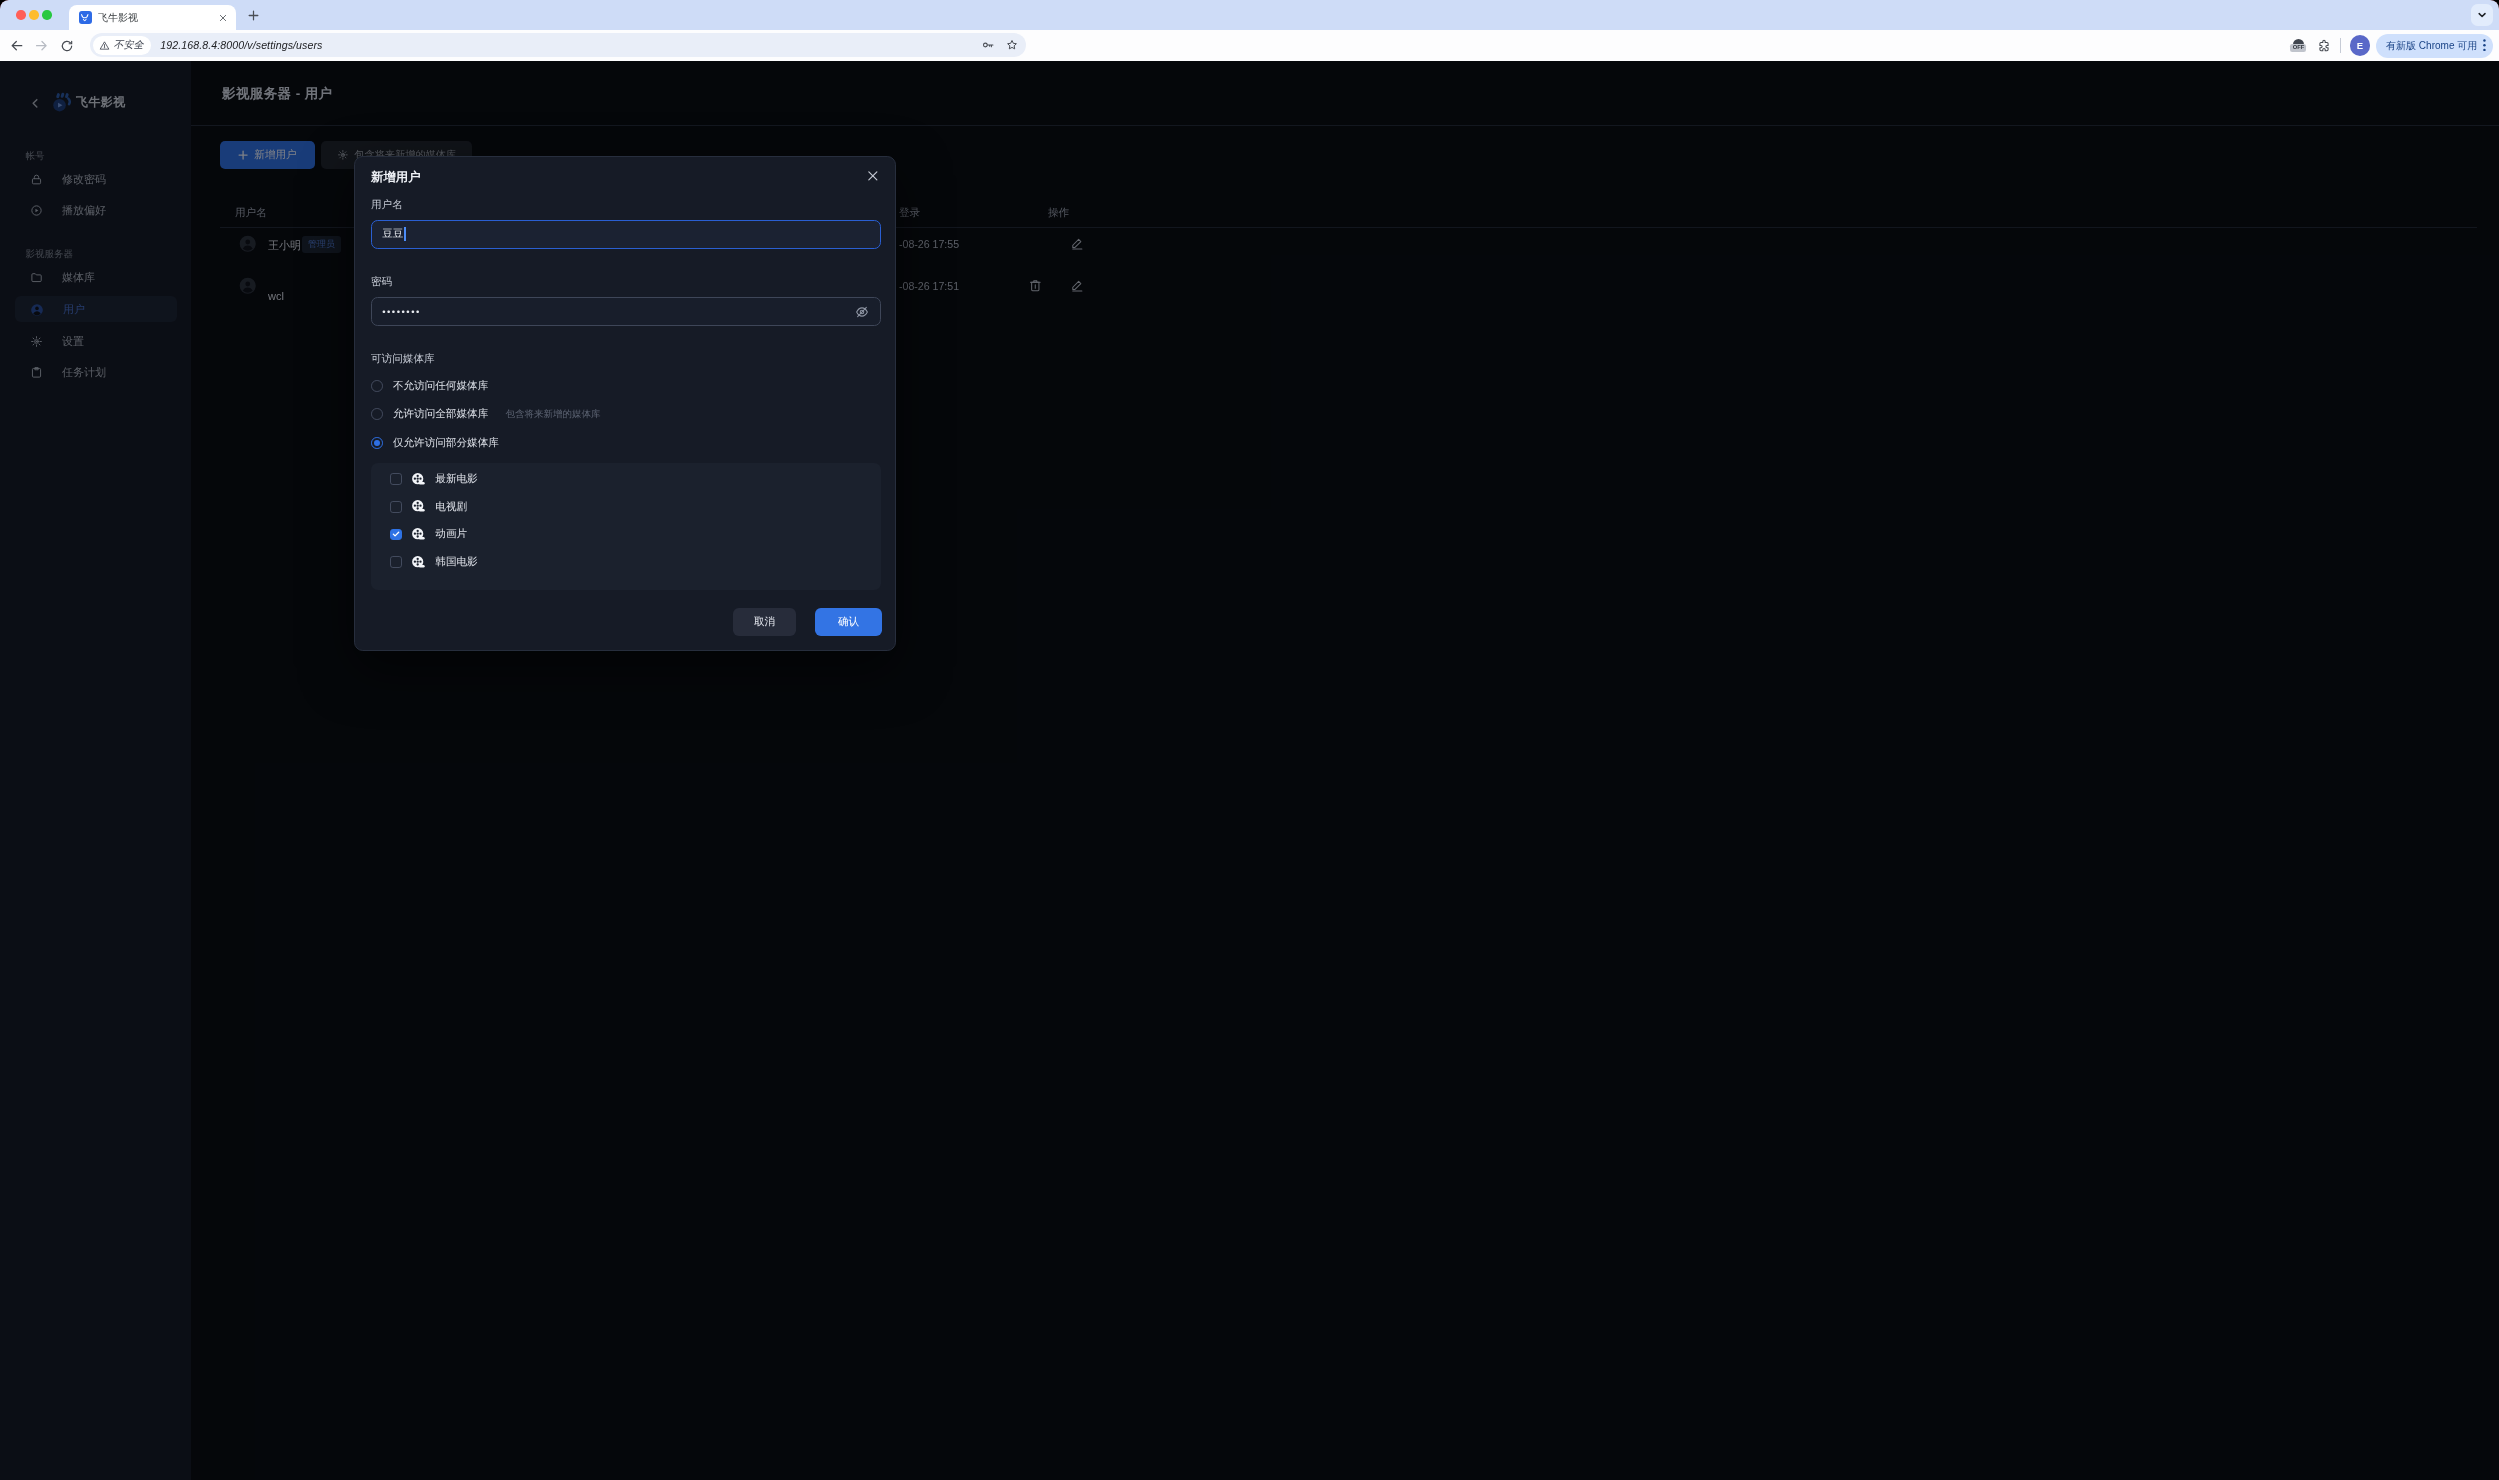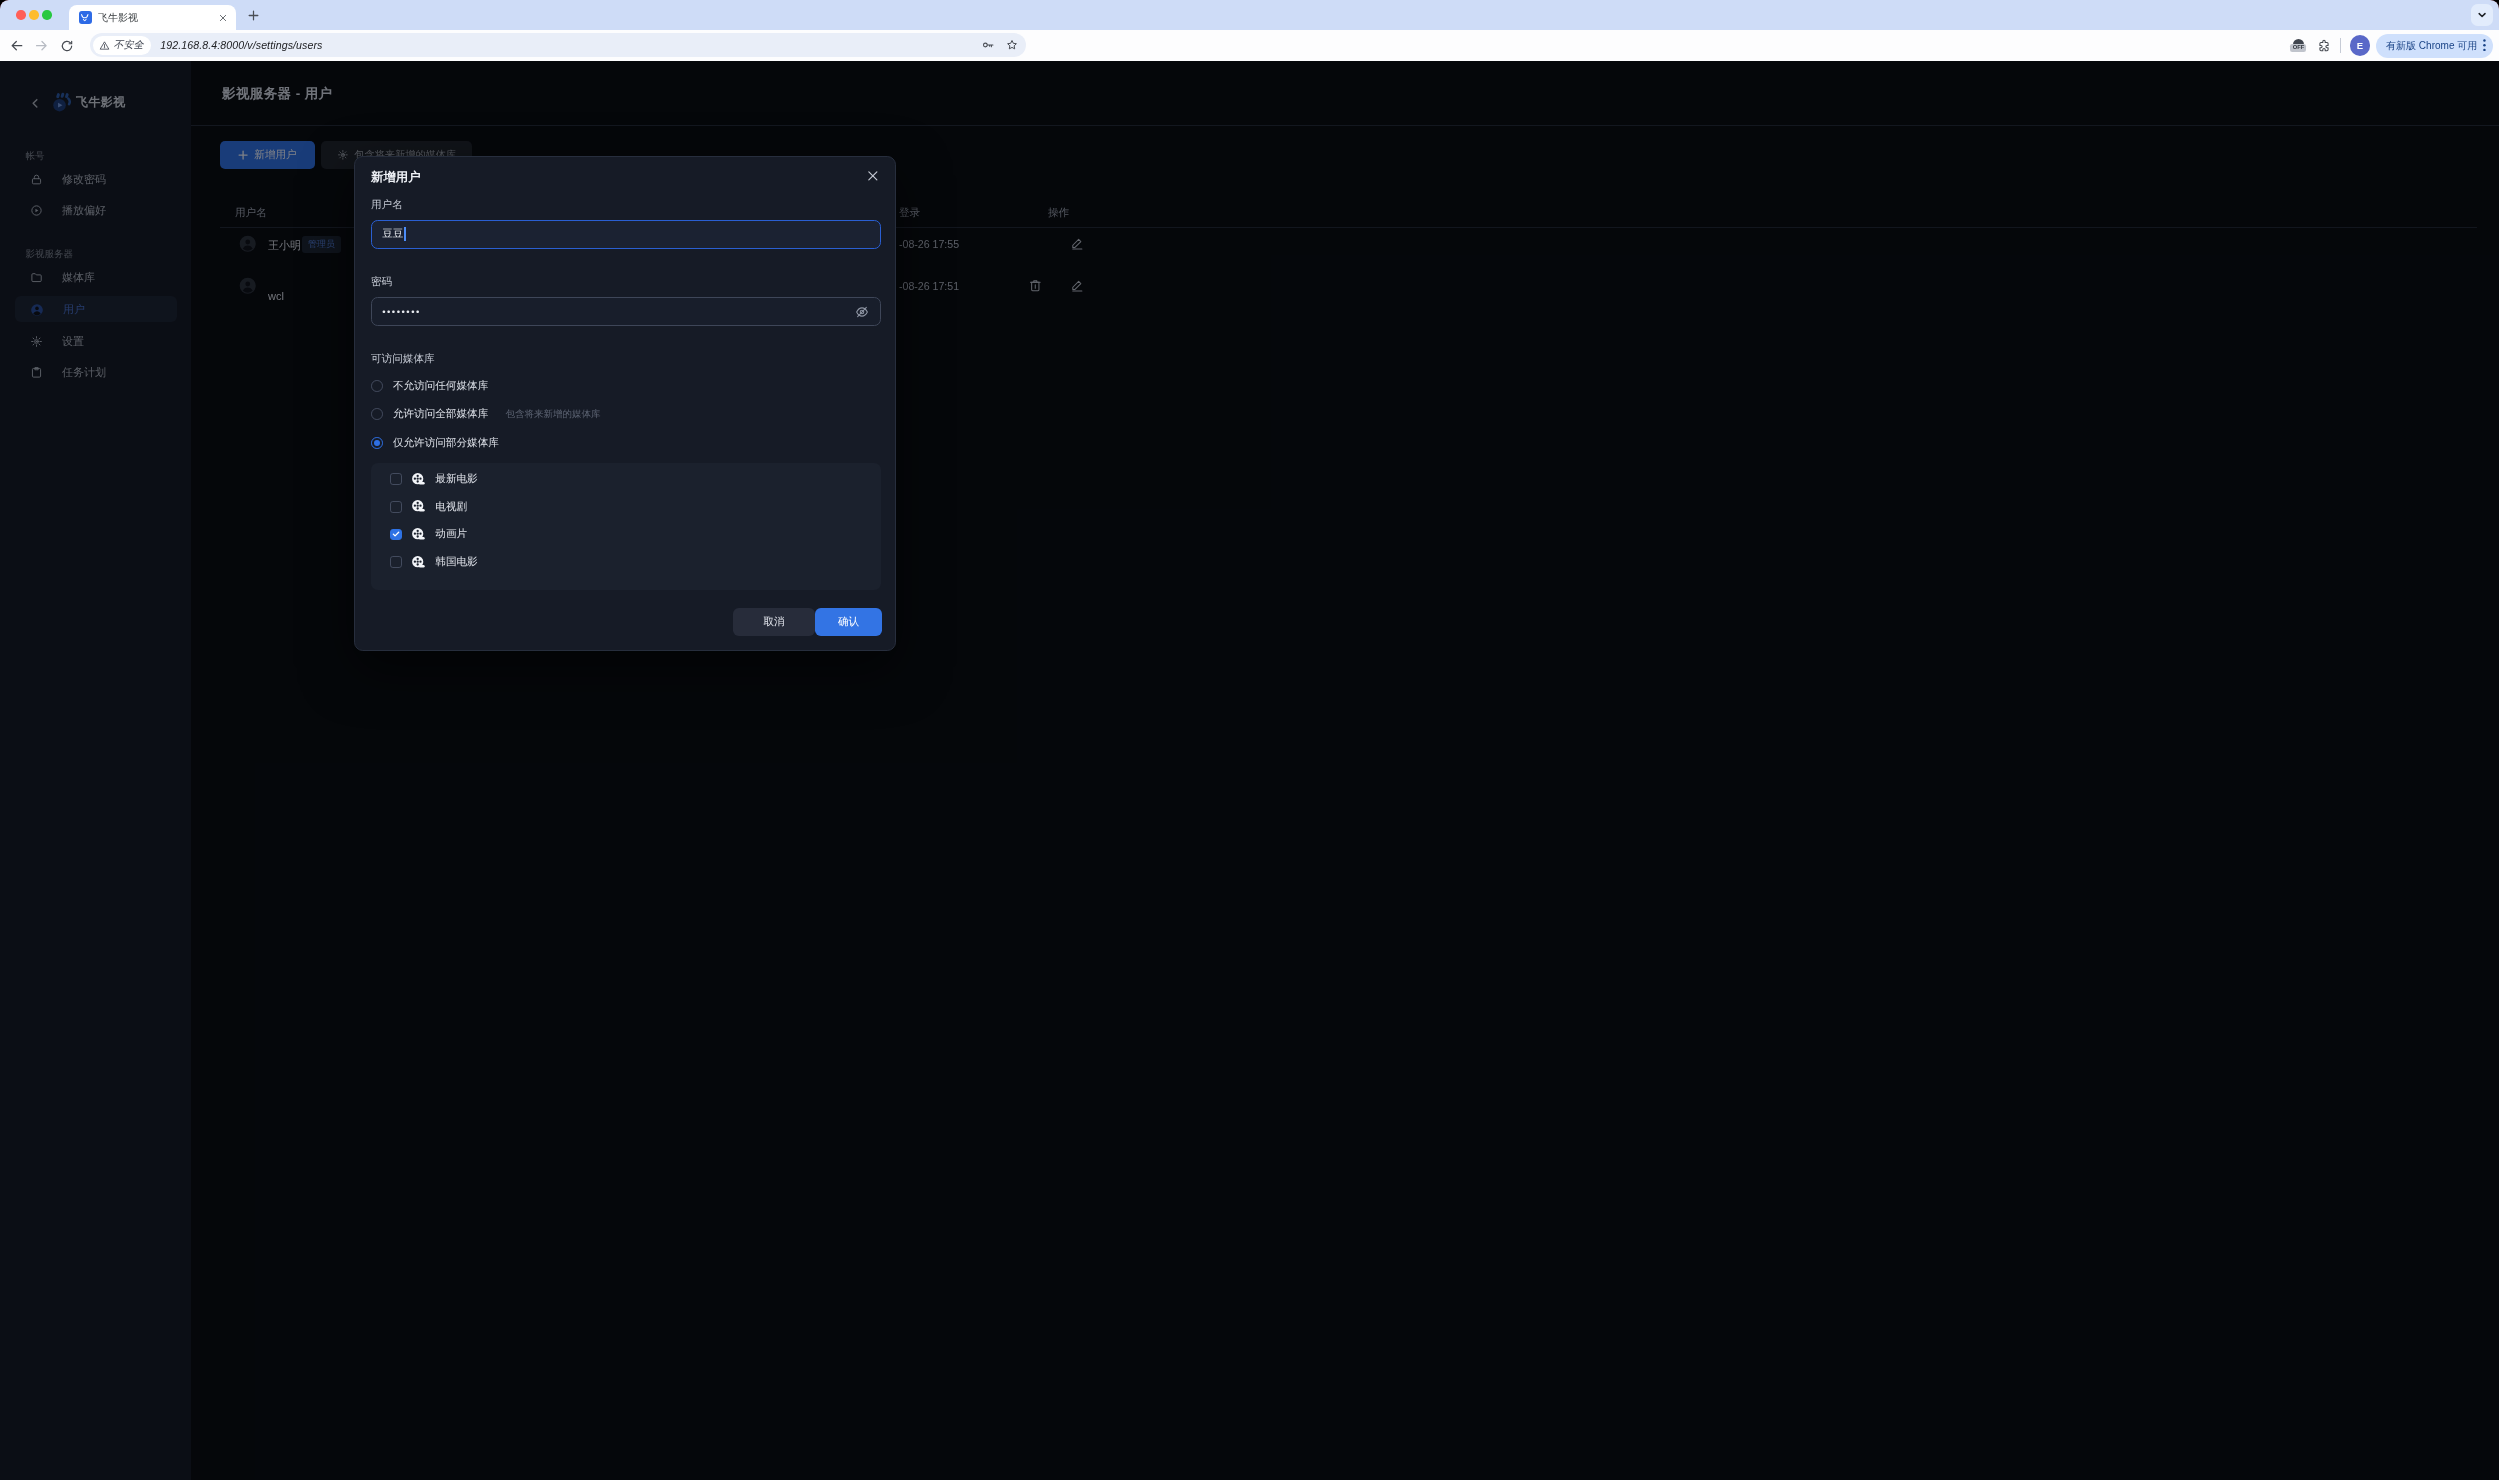--- a/index.html
+++ b/index.html
@@ -87,21 +87,21 @@
   .radio.selected { border-color:#2e6fe3; }
   .radio.selected .dot { display:block; }
   .radio-lbl { font-size:10.6px; color:#dfe3ea; }
   .radio-hint { font-size:9.5px; color:#5d6473; margin-left:7px; }
   .lib-panel { position:absolute; left:16px; top:306px; width:510px; height:127px; border-radius:6.6px; background:#1b212d; padding:7.3px 0 0 19px; }
   .lib-item { height:17.5px; margin-bottom:10.2px; display:flex; align-items:center; gap:9.5px; }
   .checkbox { width:11.7px; height:11.7px; border-radius:2.9px; border:1.2px solid #434b5e; display:flex; align-items:center; justify-content:center; color:transparent; flex:none; }
   .checkbox.checked { background:#2e72e5; border-color:#2e72e5; color:#fff; }
   .lib-lbl { font-size:10.6px; color:#e2e5ec; }
   .m-footer-btn { position:absolute; top:451px; height:28px; border-radius:5.8px; font-size:10.6px; display:flex; align-items:center; justify-content:center; }
-  .btn-cancel { left:378px; width:82px; background:#272c3a; color:#e4e7ee; }
+  .btn-cancel { left:378px; width:63px; background:#272c3a; color:#e4e7ee; }
   .btn-confirm { left:460px; width:67px; background:#3374e4; color:#fff; font-weight:500; }
 
   svg { display:block; }
 </style>
 </head>
 <body>
 
 <div class="window">
 
   <div class="tabstrip">

